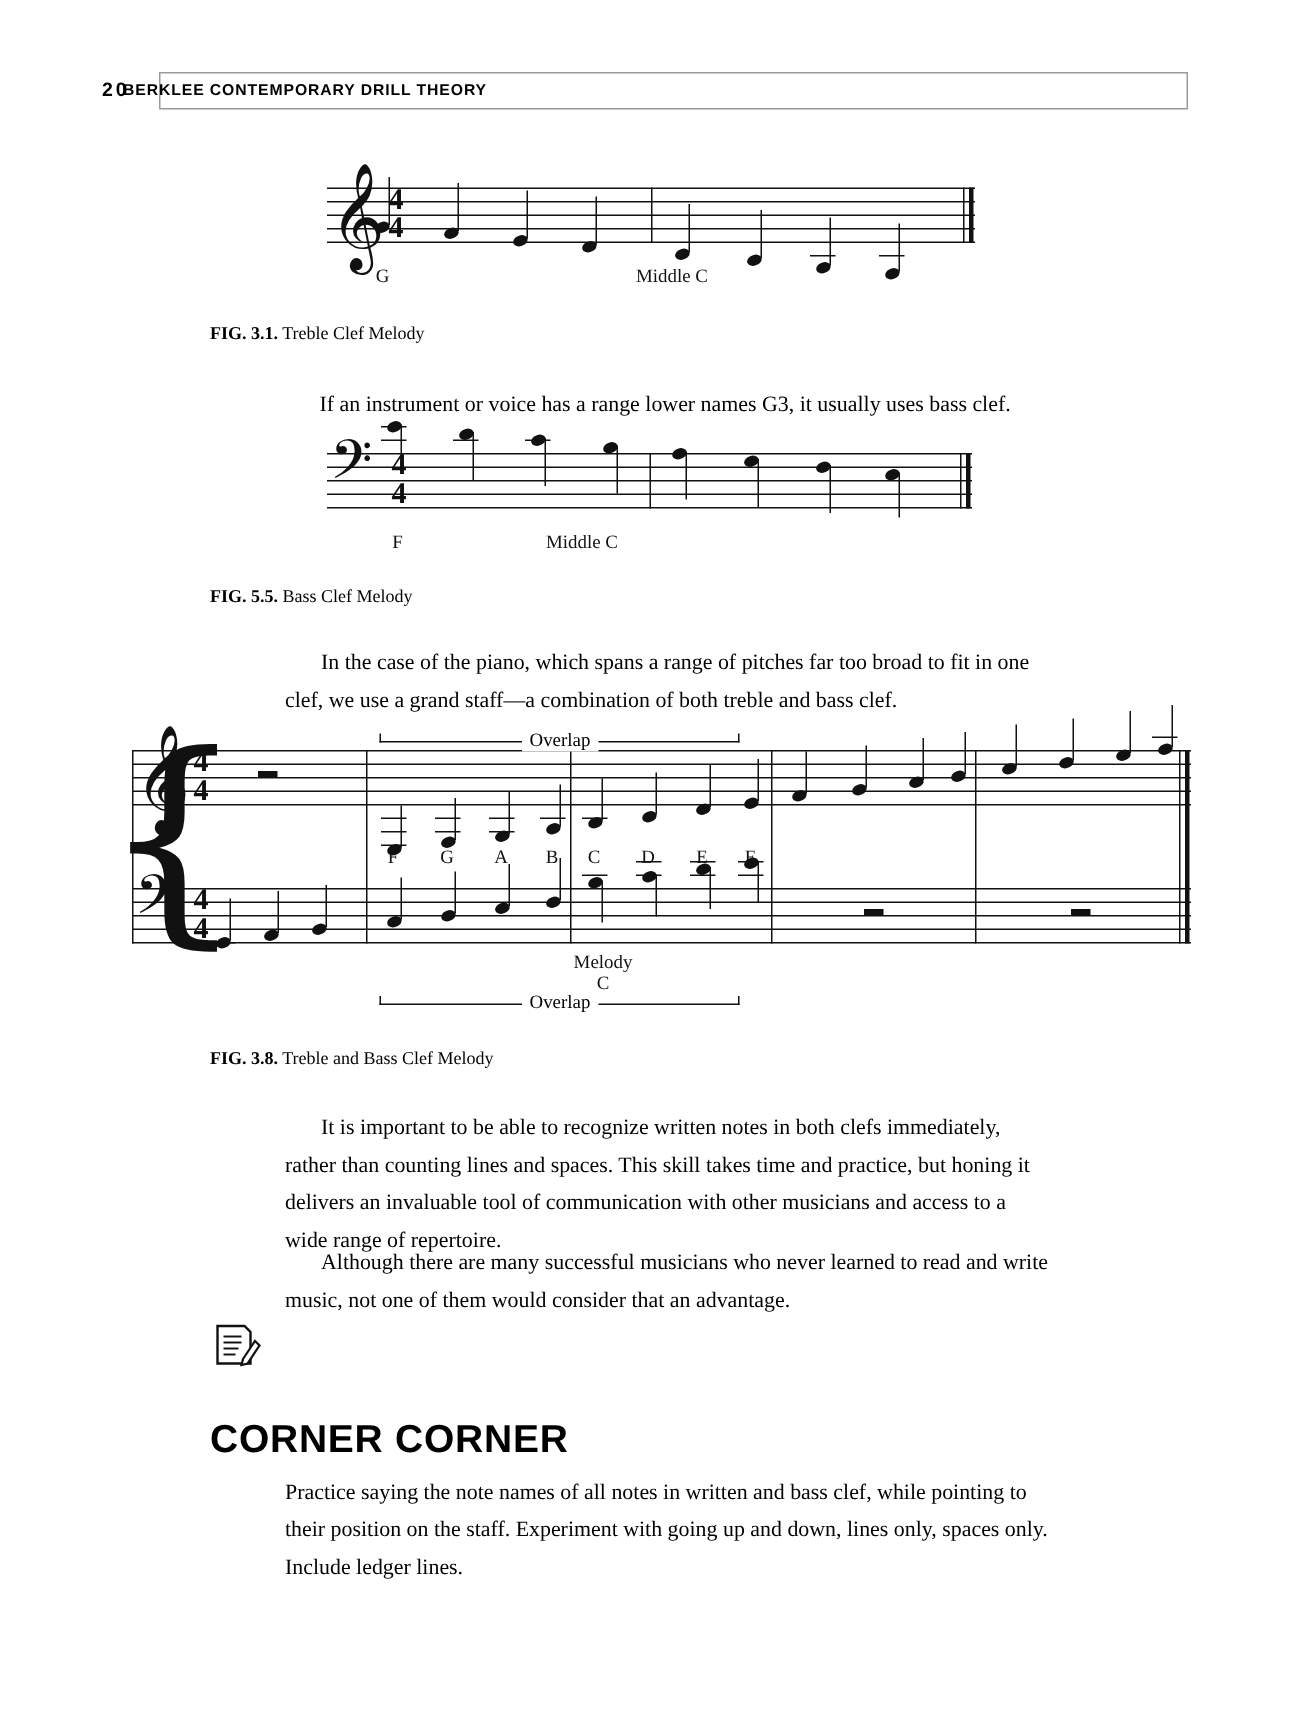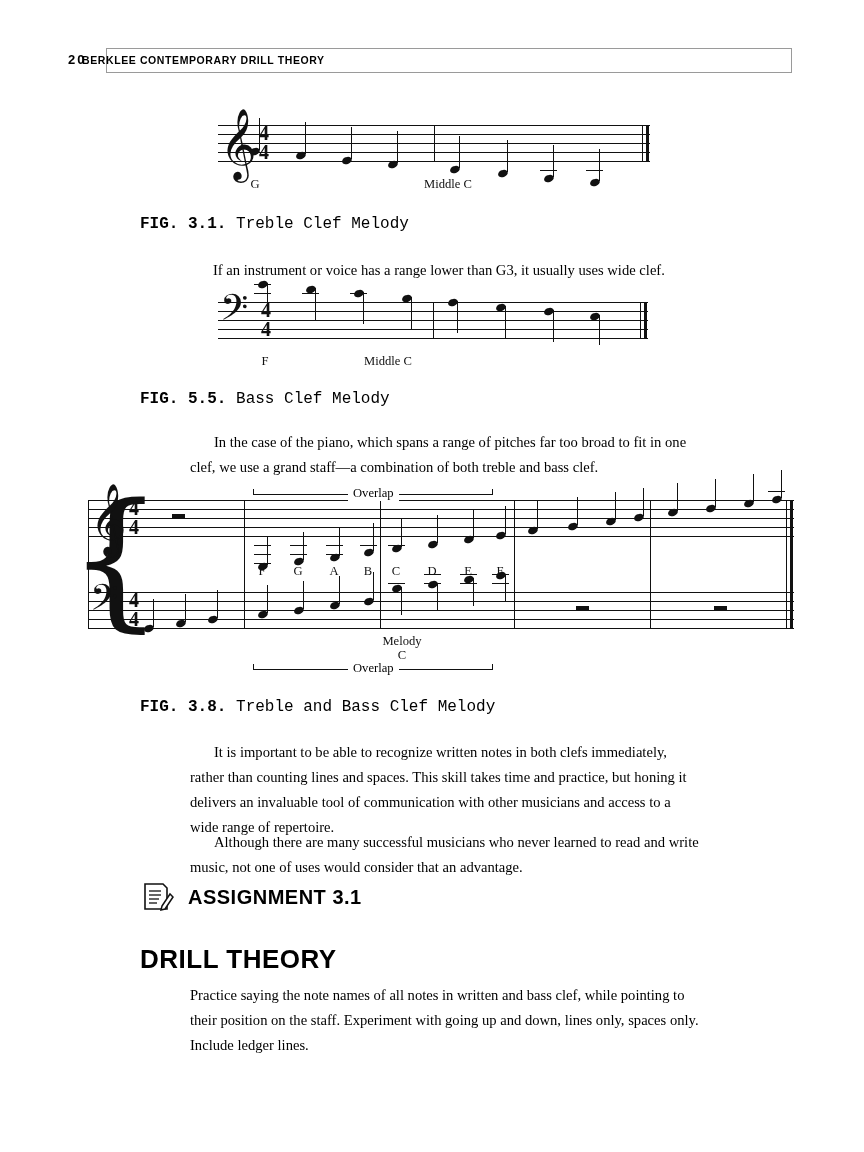--- a/index.html
+++ b/index.html
@@ -59,22 +59,22 @@
     font-size: 14.6px;
     line-height: 25px;
     text-align: left;
   }
   .indent-first {
     text-indent: 24px;
   }
 
   .fig-caption {
     position: absolute;
-    font-family: Liberation Mono, monospace;
-    font-size: 16px;
+    font-family: Liberation Serif, serif;
+    font-size: 12px;
   }
   .fig-caption .fig-label {
     font-weight: bold;
   }
 
   
   .staff-wrap {
     position: absolute;
   }
   .staff-lines {
@@ -254,21 +254,21 @@
 
   <div class="notelabel" style="left:22px; top:52px; width:30px;">G</div>
   <div class="notelabel" style="left:190px; top:52px; width:80px;">Middle C</div>
 </div>
 
 <div class="fig-caption" style="left:140px; top:215px;">
   <span class="fig-label">FIG. 3.1.</span>
   <span>Treble Clef Melody</span>
 </div>
 
-<div class="para" style="left:213px; top:258px; width:500px;">If an instrument or voice has a range lower than G3, it usually uses wide clef.</div>
+<div class="para" style="left:213px; top:258px; width:500px;">If an instrument or voice has a range lower names G3, it usually uses bass clef.</div>
 
 <div class="staff-wrap" style="left:218px; top:302px; width:430px; height:60px;">
   <div class="staff-lines">
     <div class="sline" style="left:0; top:0;   width:430px;"></div>
     <div class="sline" style="left:0; top:9px; width:430px;"></div>
     <div class="sline" style="left:0; top:18px;width:430px;"></div>
     <div class="sline" style="left:0; top:27px;width:430px;"></div>
     <div class="sline" style="left:0; top:36px;width:430px;"></div>
   </div>
   <div class="clef" style="left:2px; top:-12px; font-size:44px;">𝄢</div>
@@ -465,30 +465,29 @@
   <div class="overlap-tick" style="left:492px; top:664px;"></div>
   <div class="overlap-label" style="left:348px; top:661px;">Overlap</div>
 </div>
 
 <div class="fig-caption" style="left:140px; top:698px;">
   <span class="fig-label">FIG. 3.8.</span>
   <span>Treble and Bass Clef Melody</span>
 </div>
 
 <div class="para indent-first" style="left:190px; top:740px; width:510px;">It is important to be able to recognize written notes in both clefs immediately, rather than counting lines and spaces. This skill takes time and practice, but honing it delivers an invaluable tool of communication with other musicians and access to a wide range of repertoire.</div>
-<div class="para indent-first" style="left:190px; top:830px; width:510px;">Although there are many successful musicians who never learned to read and write music, not one of uses would consider that an advantage.</div>
+<div class="para indent-first" style="left:190px; top:830px; width:510px;">Although there are many successful musicians who never learned to read and write music, not one of them would consider that an advantage.</div>
 
 <div class="assignment-row">
   <div class="assignment-icon">
     <svg width="34" height="34" viewBox="0 0 34 34" aria-hidden="true">
       <path d="M5 4 H23 L27 8 V29 H5 Z" fill="none" stroke="#111" stroke-width="1.6"></path>
       <line x1="9" y1="11" x2="21" y2="11" stroke="#111" stroke-width="1.3"></line>
       <line x1="9" y1="15" x2="21" y2="15" stroke="#111" stroke-width="1.3"></line>
       <line x1="9" y1="19" x2="19" y2="19" stroke="#111" stroke-width="1.3"></line>
       <line x1="9" y1="23" x2="17" y2="23" stroke="#111" stroke-width="1.3"></line>
       <path d="M22 26 L30 14 L33 17 L25 29 L21 30 Z" fill="#fff" stroke="#111" stroke-width="1.5"></path>
     </svg>
   </div>
-  <div class="assignment-title">ASSIGNMENT 3.1</div>
-</div>
-
-<div class="drill-title">DRILL THEORY</div>
+</div>
+
+<div class="drill-title">CORNER CORNER</div>
 <div class="para" style="left:190px; top:983px; width:510px;">Practice saying the note names of all notes in written and bass clef, while pointing to their position on the staff. Experiment with going up and down, lines only, spaces only. Include ledger lines.</div>
 
 </body></html>

